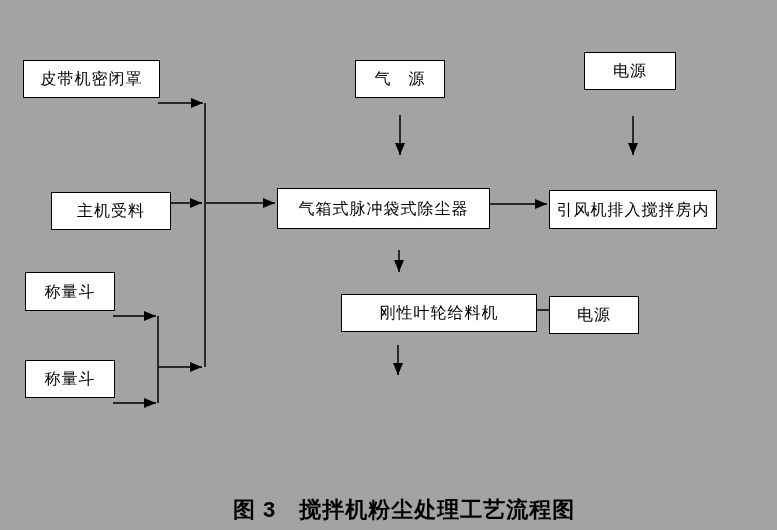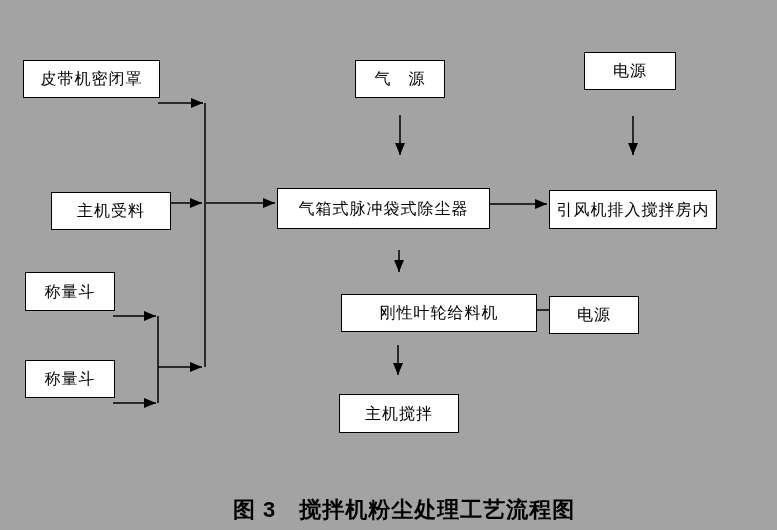--- a/index.html
+++ b/index.html
@@ -105,19 +105,16 @@
   </div>
 
   <div class="node" style="left:317px; top:294px; width:196px; height:38px;margin-left:24px;">
     <span>刚性叶轮给料机</span>
   </div>
 
   <div class="node" style="left:549px; top:296px; width:90px;  height:38px;">
     <span>电源</span>
   </div>
 
-  <div class="node" style="left:339px; top:394px; width:120px; height:39px;">
-    <span>主机搅拌</span>
-  </div>
 
   <div class="caption">图 3　搅拌机粉尘处理工艺流程图</div>
 
 </div>
 
 </body></html>

